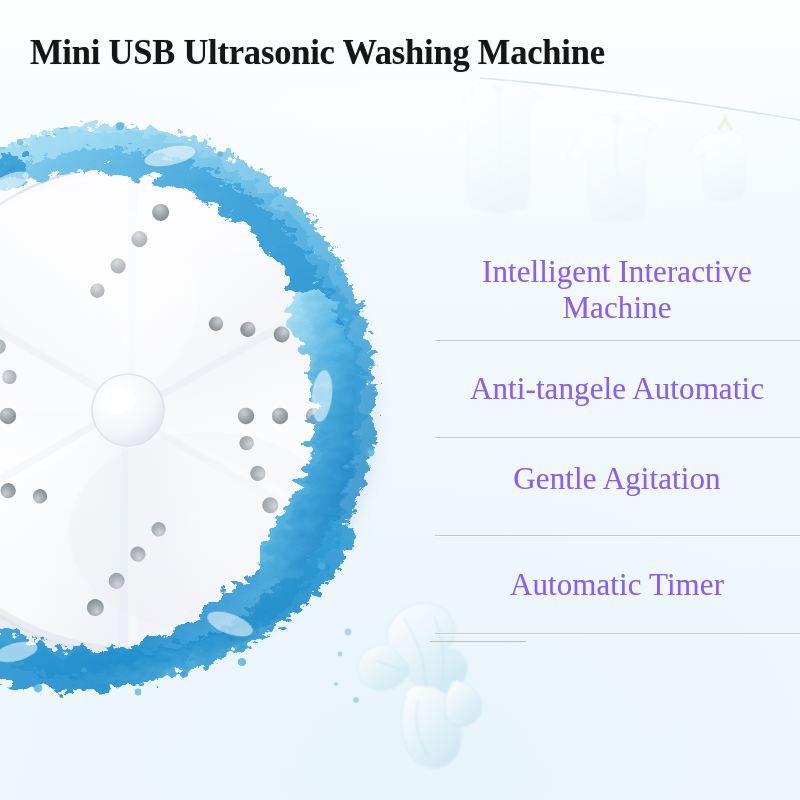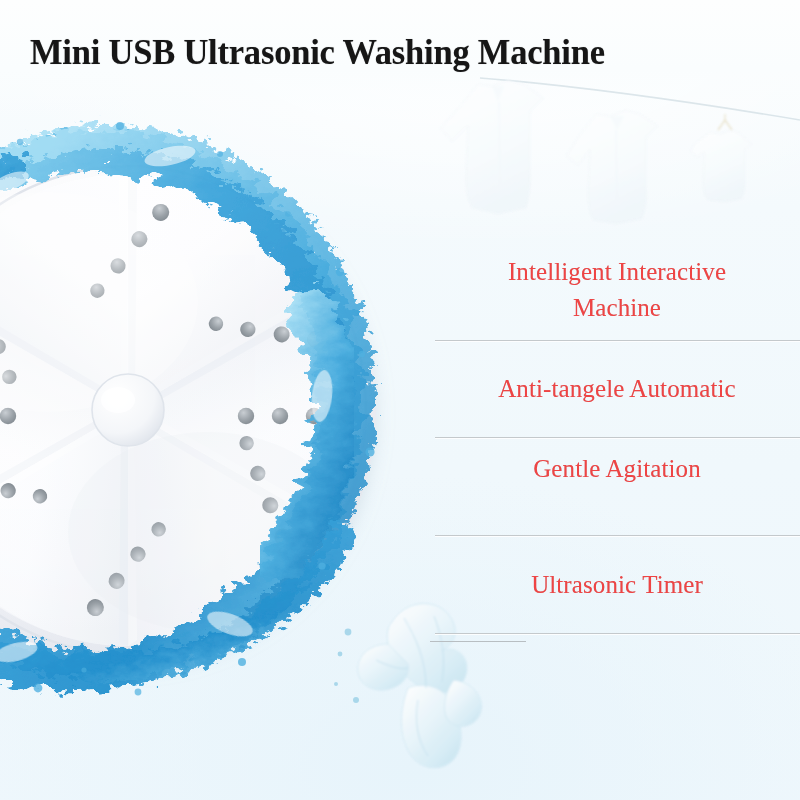--- a/index.html
+++ b/index.html
@@ -70,22 +70,22 @@
   .feature-row {
     position: absolute;
     left: 0;
     width: 366px;
     display: flex;
     align-items: center;
     justify-content: center;
     text-align: center;
   }
   .feature-label {
-    font-size: 25px;
-    color: #ef4444;
+    font-size: 31px;
+    color: #8b5cf6;
     line-height: 36px;
     letter-spacing: 0.1px;
     text-shadow: 0 0 0.6px rgba(0,0,0,0.18);
     padding: 0 6px;
   }
   .divider {
     position: absolute;
     left: 1px;
     width: 365px;
     height: 1px;
@@ -491,26 +491,26 @@
     </div>
 
     <div class="divider" style="top:108px;"></div>
 
     <div class="feature-row" style="top:109px; height:96px;">
       <div class="feature-label">Anti-tangele Automatic</div>
     </div>
 
     <div class="divider" style="top:205px;"></div>
 
-    <div class="feature-row" style="top:188px; height:97px;">
+    <div class="feature-row" style="top:198px; height:97px;">
       <div class="feature-label">Gentle Agitation</div>
     </div>
 
     <div class="divider" style="top:303px;"></div>
 
     <div class="feature-row" style="top:304px; height:97px;">
-      <div class="feature-label">Ultrasonic Timer</div>
+      <div class="feature-label">Automatic Timer</div>
     </div>
 
     <div class="divider" style="top:401px;"></div>
   </div>
 
 </div>
 
 </body></html>

